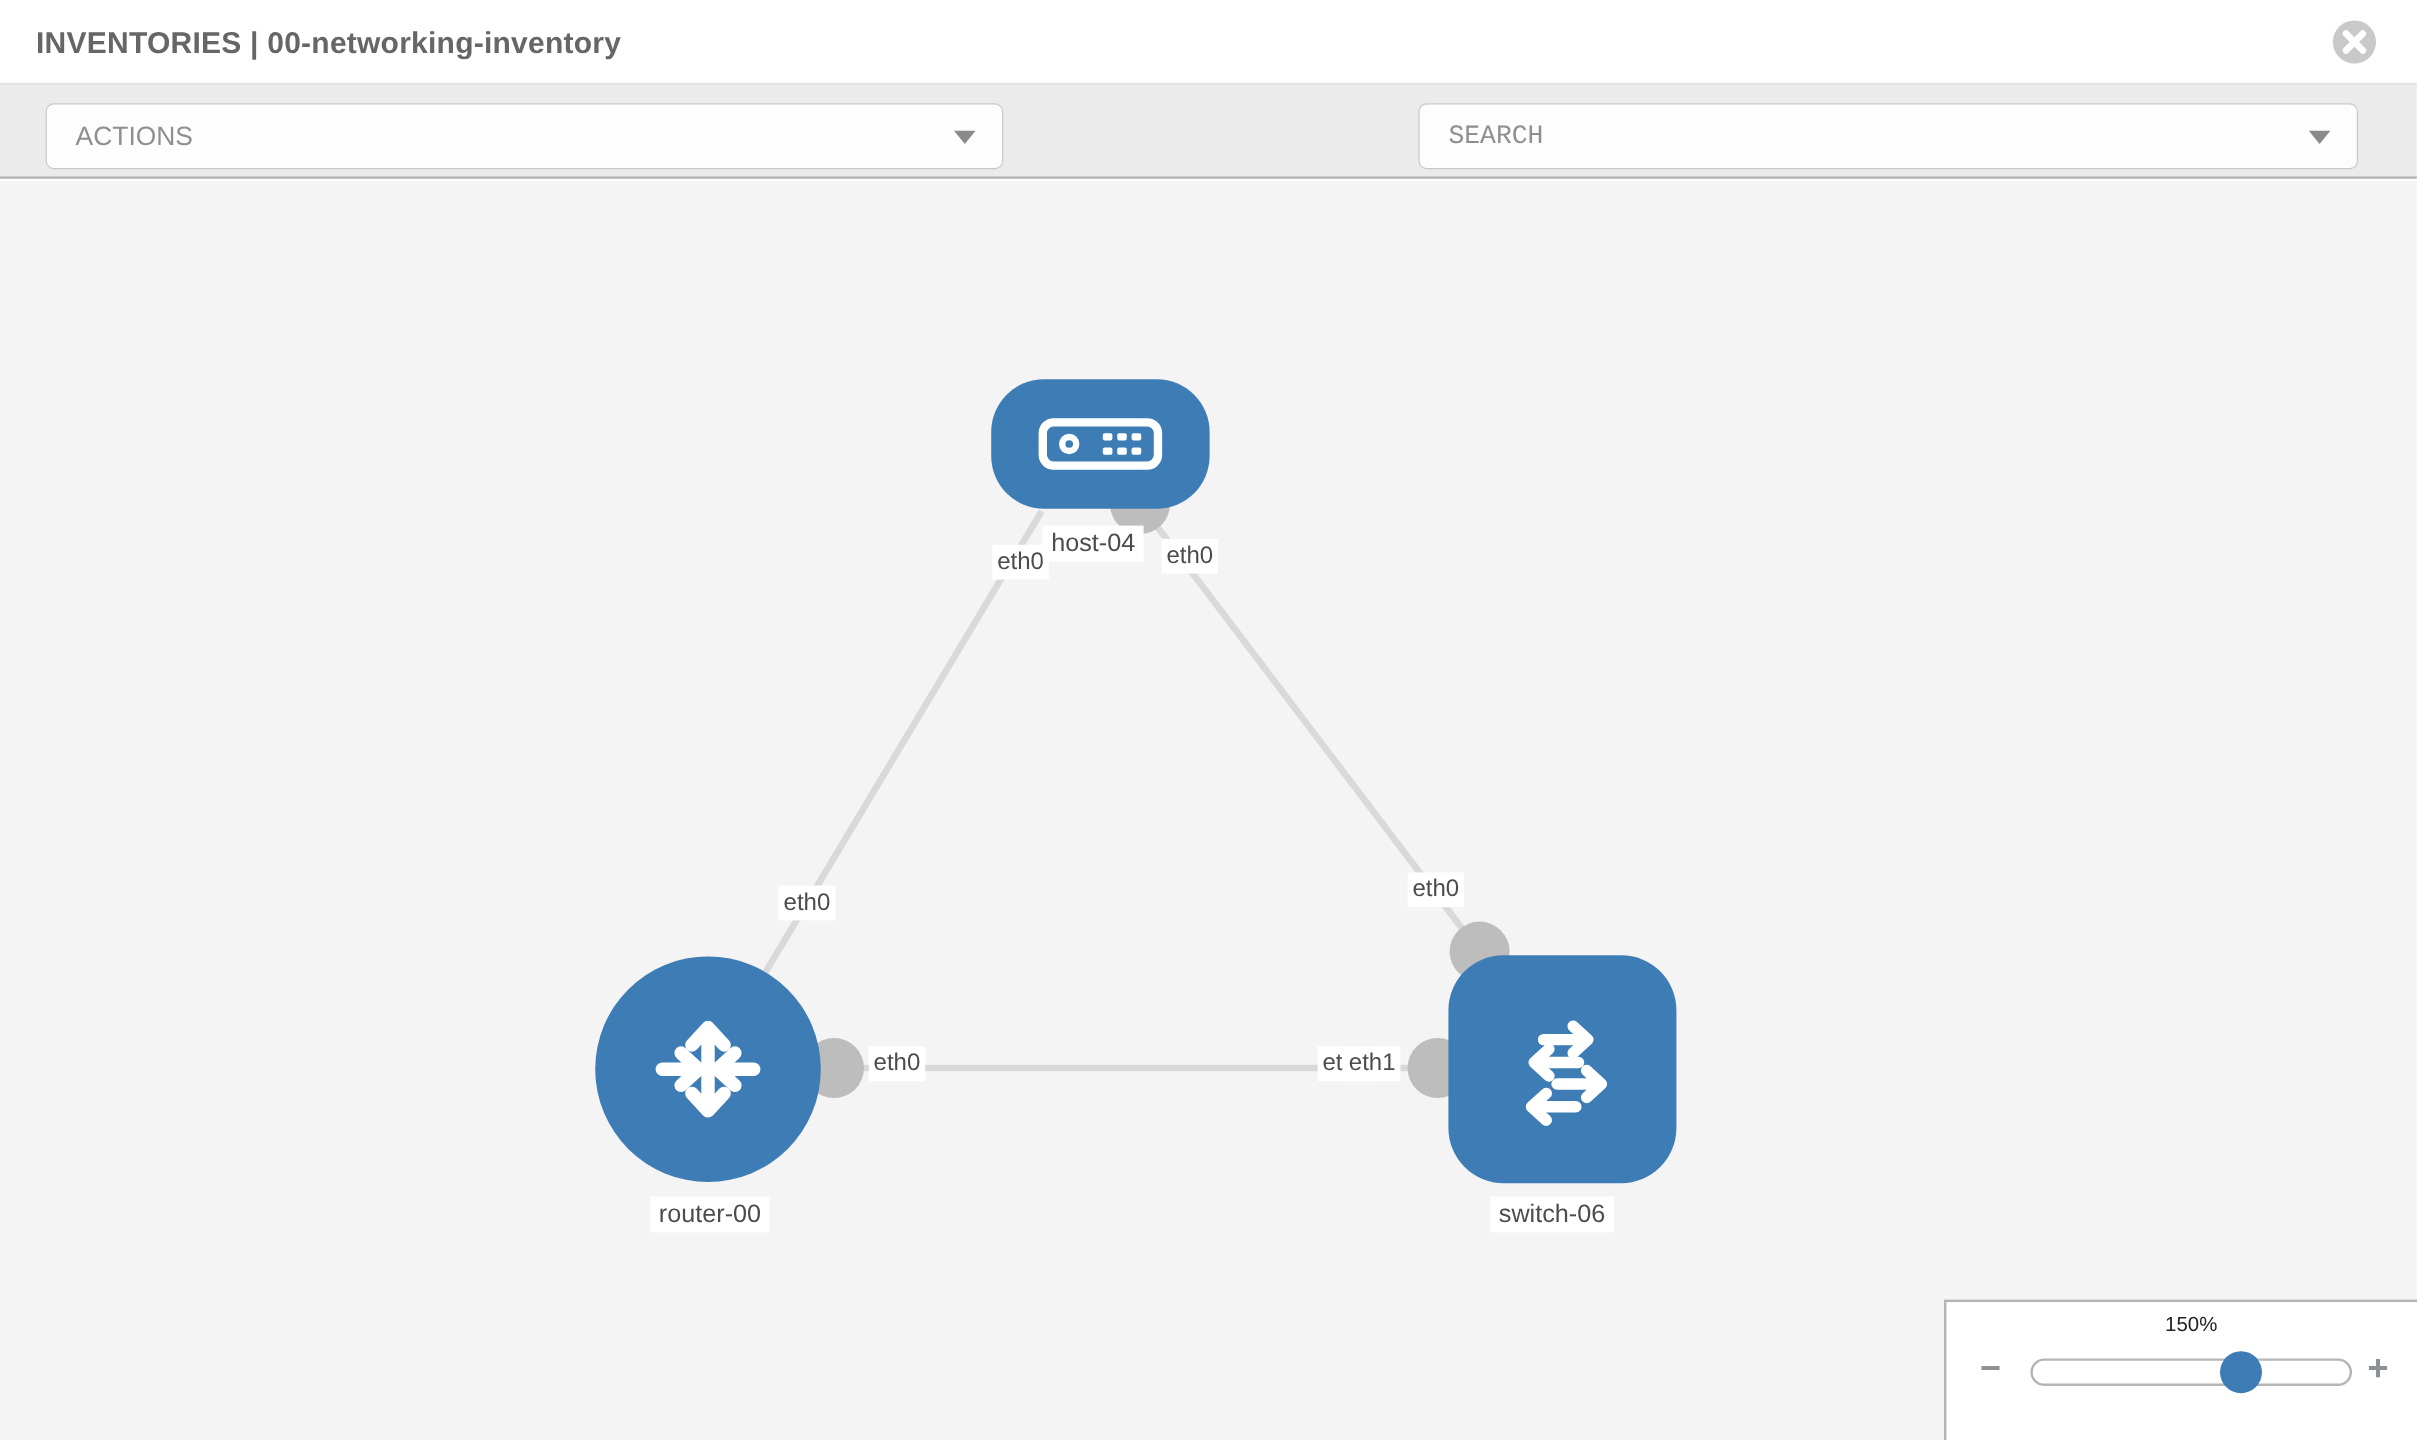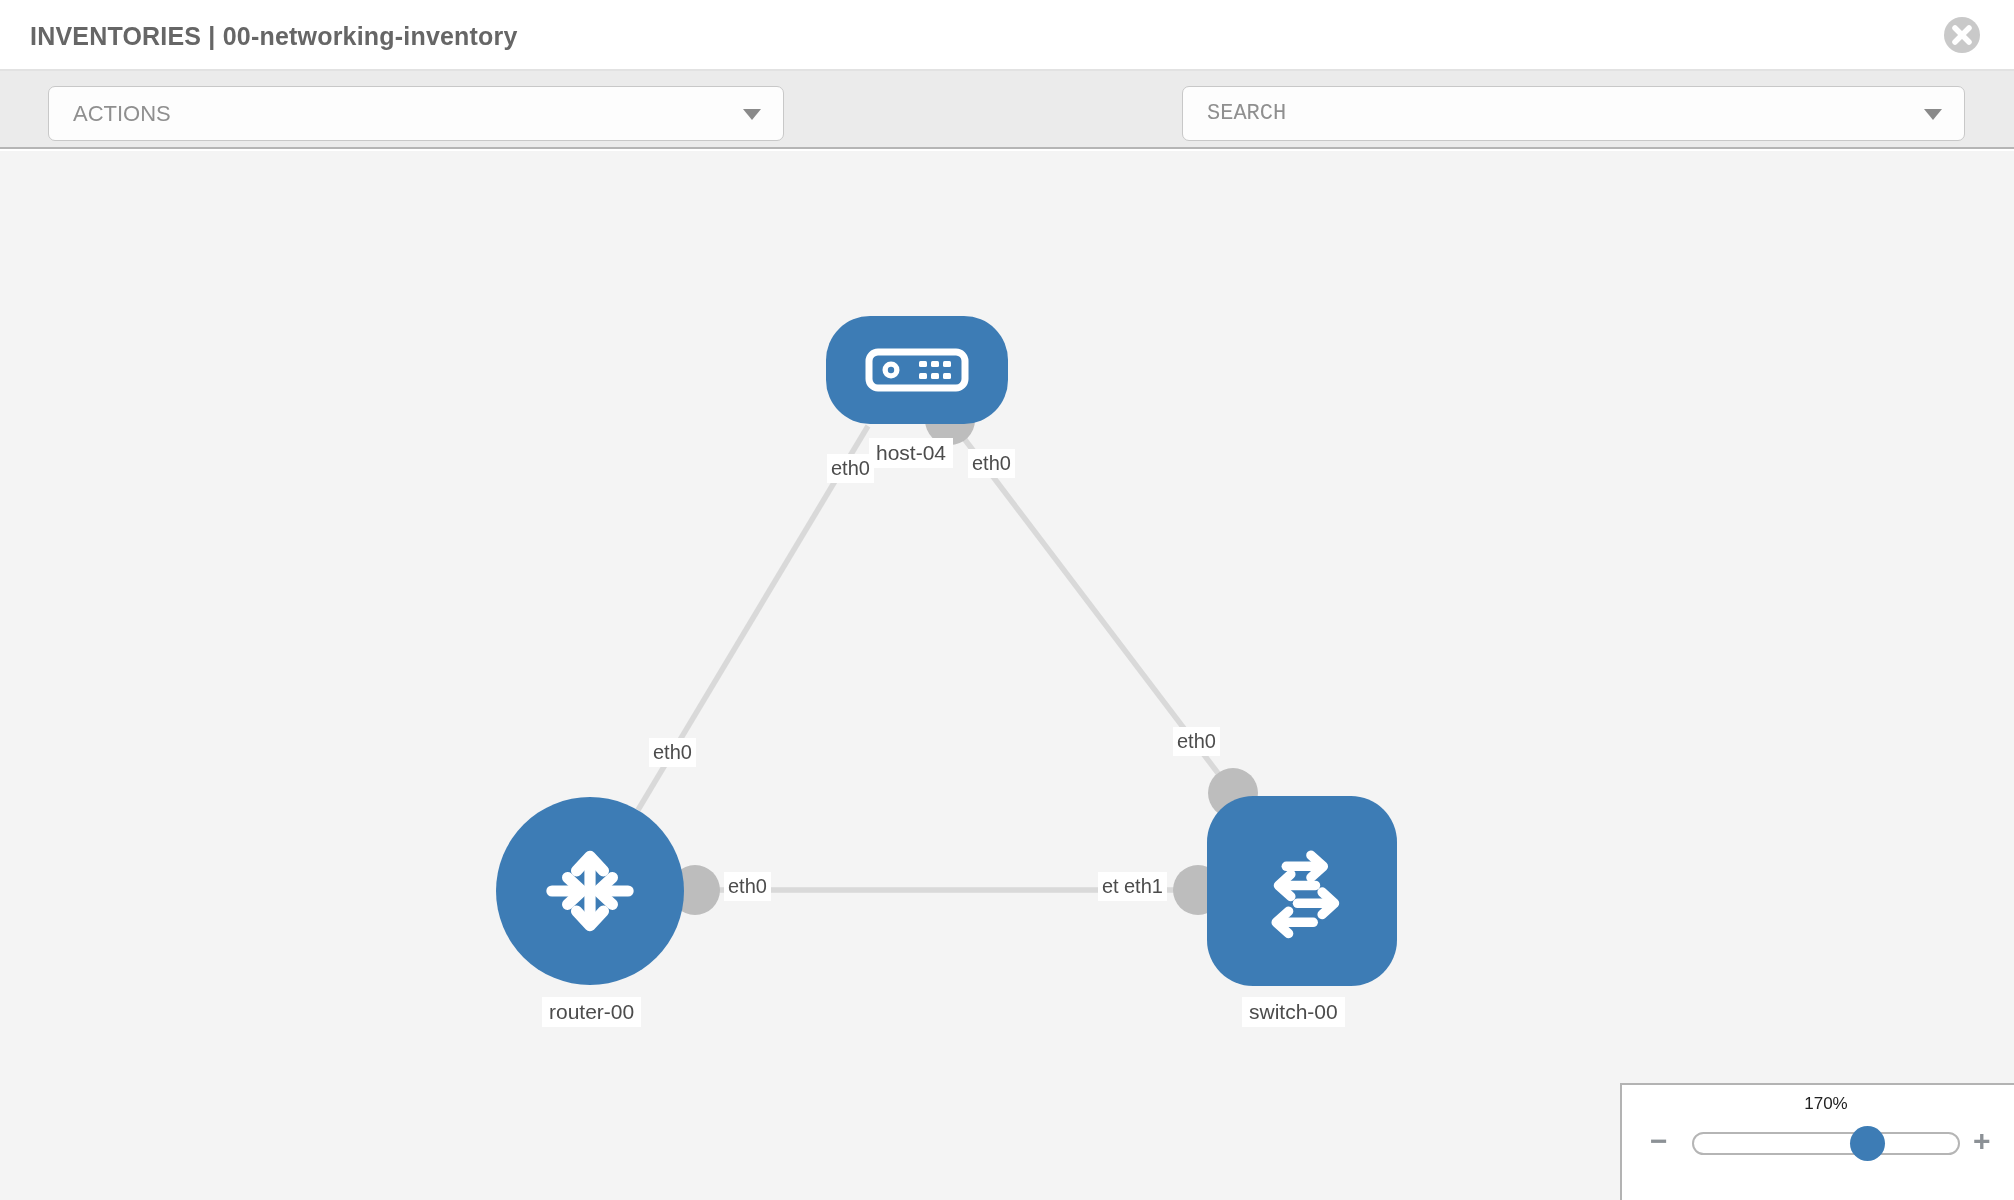--- a/index.html
+++ b/index.html
@@ -17,21 +17,21 @@
 
   
   .toolbar { position:absolute; left:0; top:71px; width:2014px; height:78px;
     background:#ebebeb; border-bottom:2px solid #b5b5b5; }
   .select-box { position:absolute; top:15px; height:55px; background:#fdfdfd;
     border:1px solid #c8c8c8; border-radius:7px; display:flex; align-items:center; }
   .select-box .label { padding-left:24px; font-size:22px; color:#8f8f8f; }
   .caret { position:absolute; right:22px; top:50%; margin-top:-5px;
     width:0; height:0; border-left:9px solid transparent;
     border-right:9px solid transparent; border-top:11px solid #8a8a8a; }
-  .actions-box { left:48px; width:736px; }
+  .actions-box { left:38px; width:798px; }
   .search-box { left:1182px; width:783px; }
   .search-input { width:100%; height:100%; border:none; outline:none; background:transparent;
     padding-left:24px; font-size:22px; color:#555; font-family:Liberation Mono, monospace; }
   .search-input::placeholder { color:#8f8f8f; opacity:1; }
   .tool-icon { position:absolute; top:99px; width:34px; height:34px; cursor:pointer; }
 
   
   .canvas { position:absolute; left:0; top:151px; width:2014px; height:1049px;
     background:#f4f4f4; }
   .links-svg { position:absolute; left:0; top:0; width:2014px; height:1200px; }
@@ -161,22 +161,22 @@
 <div class="chip iface" style="left:968px; top:449px;">eth0</div>
 
 <div class="chip iface" style="left:649px; top:738px;">eth0</div>
 <div class="chip iface" style="left:1173px; top:727px;">eth0</div>
 
 <div class="chip iface" style="left:724px; top:872px;">eth0</div>
 <div class="chip iface" style="left:1098px; top:872px; z-index:1;">eth0</div>
 <div class="chip iface" style="left:1120px; top:872px; z-index:2;text-align:right;">eth1</div>
 
 <div class="chip node-label" style="left:542px; top:997px;">router-00</div>
-<div class="chip node-label" style="left:1242px; top:997px;">switch-00</div>
+<div class="chip node-label" style="left:1242px; top:997px;">switch-06</div>
 
 <div class="zoom-panel">
-  <div class="zoom-value">170%</div>
+  <div class="zoom-value">150%</div>
   <div class="zoom-minus">−</div>
   <div class="zoom-track">
     <div class="zoom-thumb"></div>
   </div>
   <div class="zoom-plus">+</div>
 </div>
 
 </body></html>

